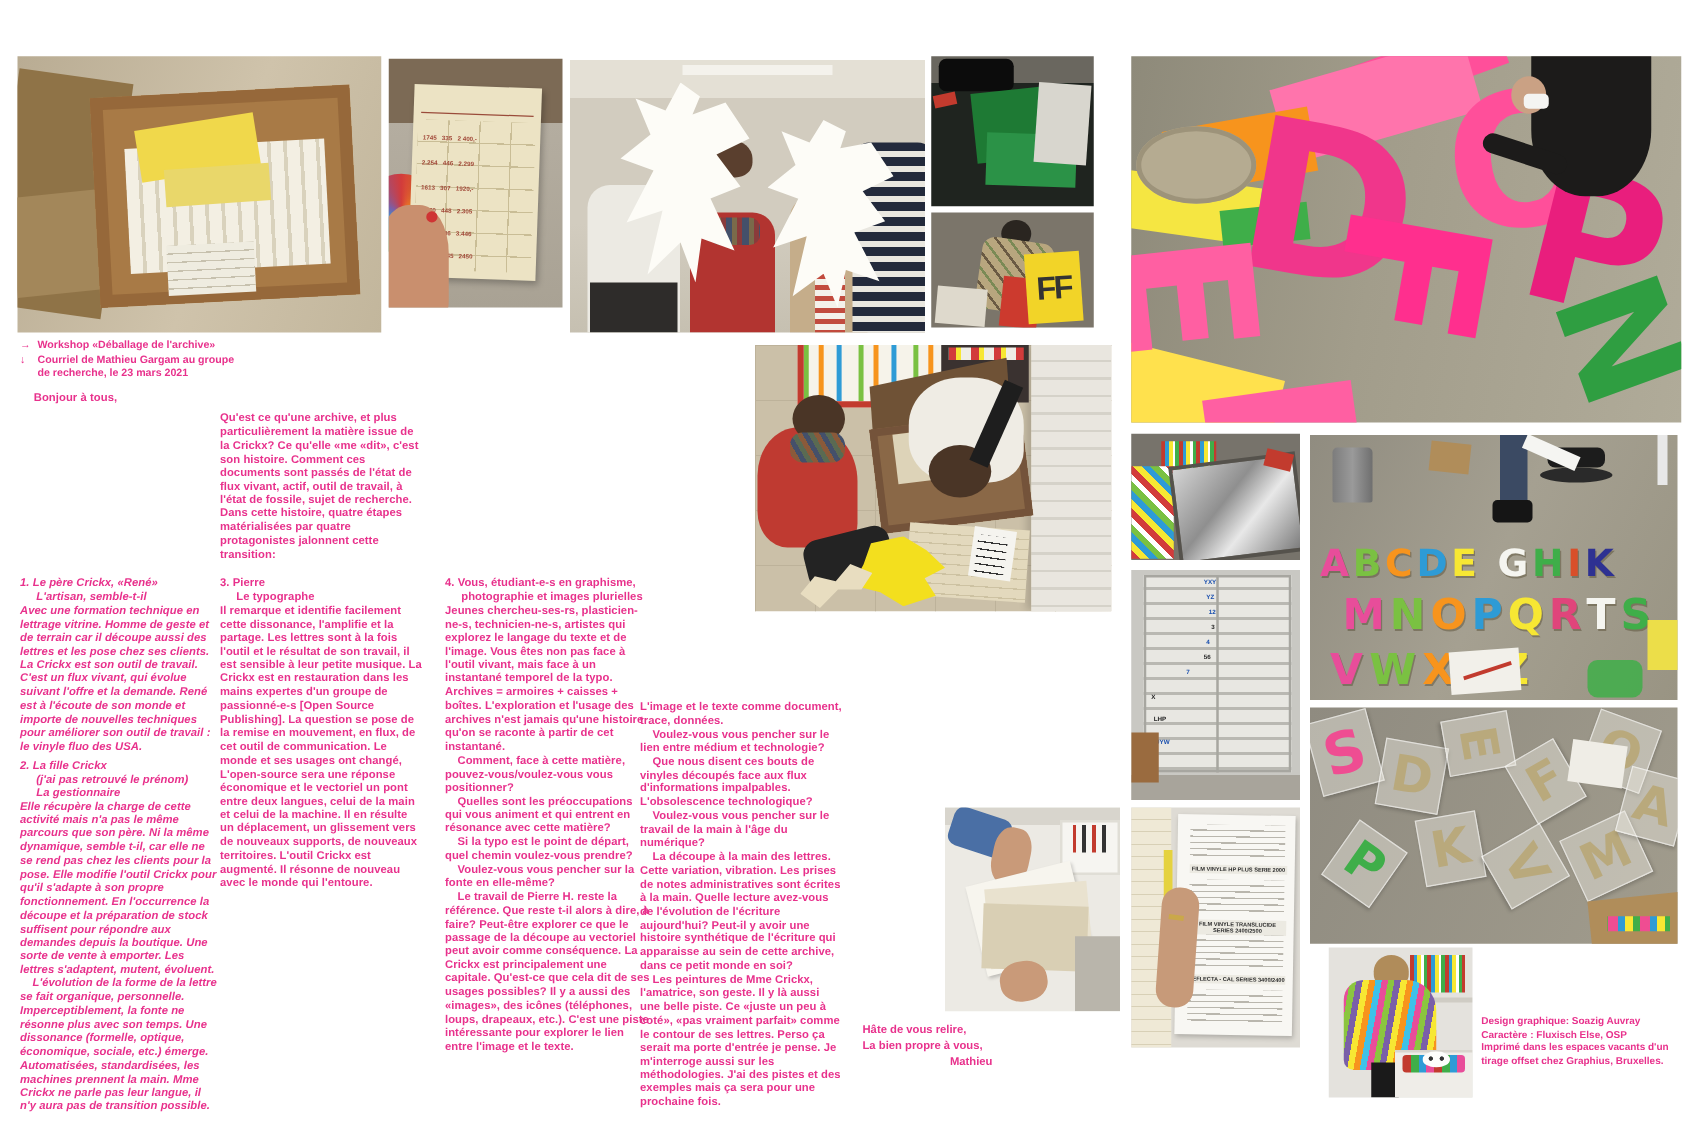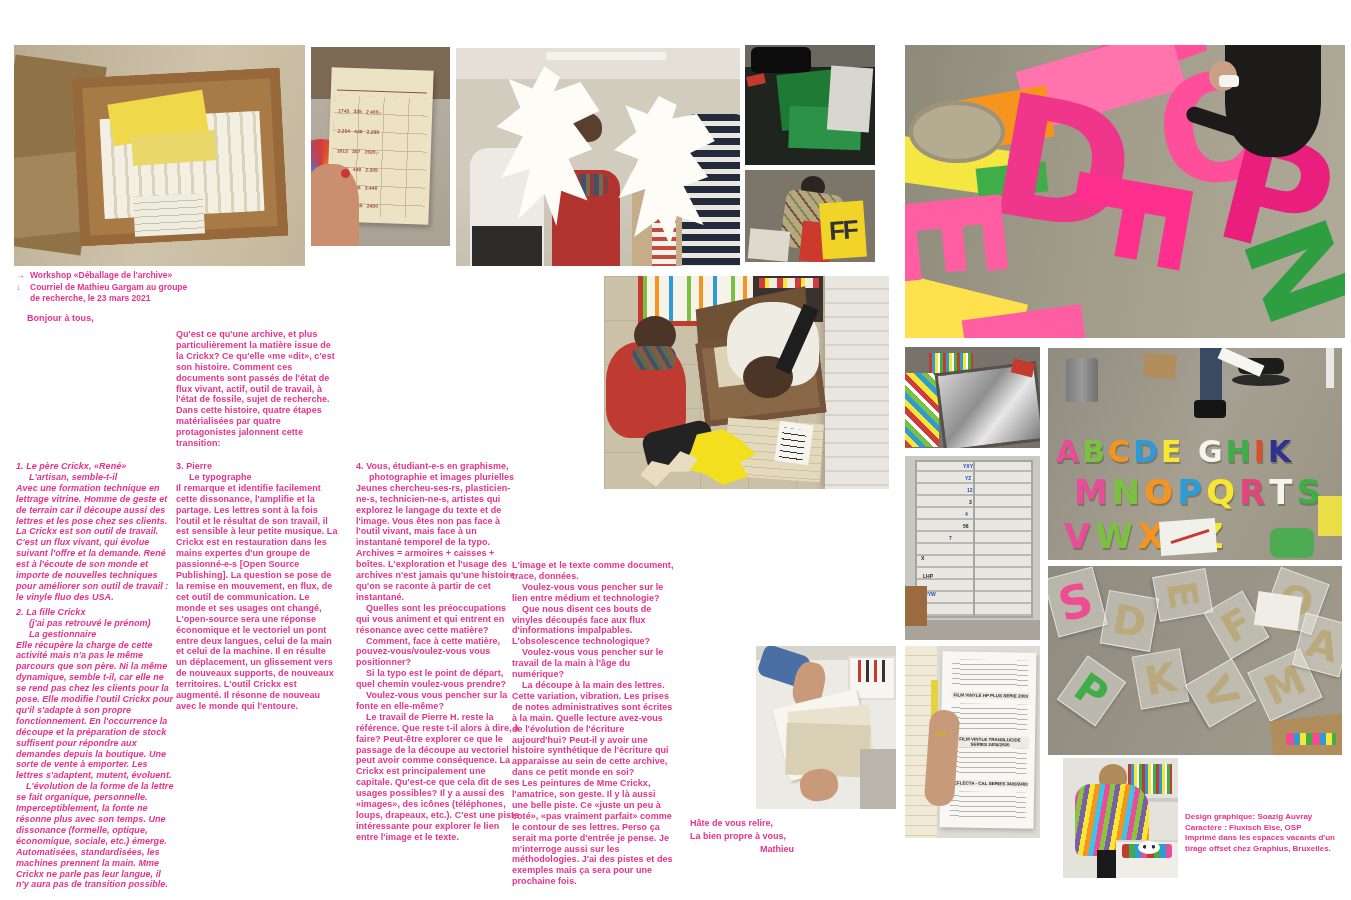--- a/index.html
+++ b/index.html
@@ -488,22 +488,22 @@
 <div class="txtcol" id="col2-items" style="left:176px;top:461px;width:162px;">
   <p>3. Pierre</p>
   <p class="sub">Le typographe</p>
   <p>Il remarque et identifie facilement cette dissonance, l'amplifie et la partage. Les lettres sont à la fois l'outil et le résultat de son travail, il est sensible à leur petite musique. La Crickx est en restauration dans les mains expertes d'un groupe de passionné-e-s [Open Source Publishing]. La question se pose de la remise en mouvement, en flux, de cet outil de communication. Le monde et ses usages ont changé, L'open-source sera une réponse économique et le vectoriel un pont entre deux langues, celui de la main et celui de la machine. Il en résulte un déplacement, un glissement vers de nouveaux supports, de nouveaux territoires. L'outil Crickx est augmenté. Il résonne de nouveau avec le monde qui l'entoure.</p>
 </div>
 
 <div class="txtcol" id="col3" style="left:356px;top:461px;width:164px;">
   <p>4. Vous, étudiant-e-s en graphisme,</p>
   <p class="sub">photographie et images plurielles</p>
   <p>Jeunes chercheu-ses-rs, plasticien-ne-s, technicien-ne-s, artistes qui explorez le langage du texte et de l'image. Vous êtes non pas face à l'outil vivant, mais face à un instantané temporel de la typo. Archives = armoires + caisses + boîtes. L'exploration et l'usage des archives n'est jamais qu'une histoire qu'on se raconte à partir de cet instantané.</p>
+  <p class="ind">Comment, face à cette matière, pouvez-vous/voulez-vous vous positionner?</p>
   <p class="ind">Quelles sont les préoccupations qui vous animent et qui entrent en résonance avec cette matière?</p>
-  <p class="ind">Comment, face à cette matière, pouvez-vous/voulez-vous vous positionner?</p>
   <p class="ind">Si la typo est le point de départ, quel chemin voulez-vous prendre?</p>
   <p class="ind">Voulez-vous vous pencher sur la fonte en elle-même?</p>
   <p class="ind">Le travail de Pierre H. reste la référence. Que reste t-il alors à dire, à faire? Peut-être explorer ce que le passage de la découpe au vectoriel peut avoir comme conséquence. La Crickx est principalement une capitale. Qu'est-ce que cela dit de ses usages possibles? Il y a aussi des «images», des icônes (téléphones, loups, drapeaux, etc.). C'est une piste intéressante pour explorer le lien entre l'image et le texte.</p>
 </div>
 
 <div class="txtcol" id="col4" style="left:512px;top:560px;width:162px;">
   <p>L'image et le texte comme document, trace, données.</p>
   <p class="ind">Voulez-vous vous pencher sur le lien entre médium et technologie?</p>
   <p class="ind">Que nous disent ces bouts de vinyles découpés face aux flux d'informations impalpables. L'obsolescence technologique?</p>
   <p class="ind">Voulez-vous vous pencher sur le travail de la main à l'âge du numérique?</p>

